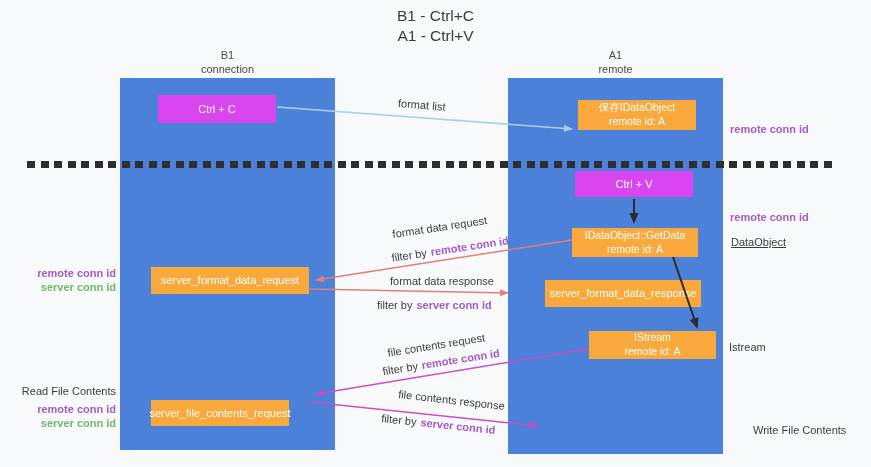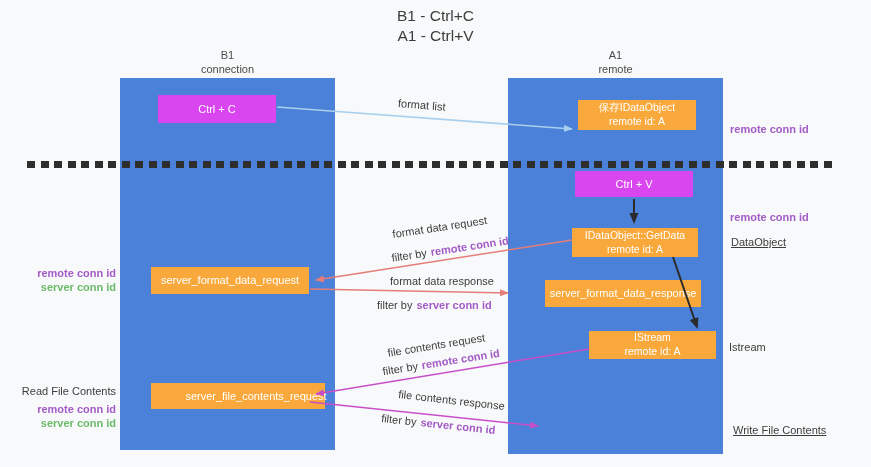--- a/index.html
+++ b/index.html
@@ -81,21 +81,21 @@
 
   <div class="box orange" style="left:512px;top:280px;width:156px;height:27px;margin-left:33px;">
     <div>server_format_data_response</div>
   </div>
 
   <div class="box orange" style="left:589px;top:331px;width:127px;height:28px;">
     <div class="l2">IStream</div>
     <div class="l2">remote id: A</div>
   </div>
 
-  <div class="box orange" style="left:151px;top:383px;width:138px;height:26px;padding-left:36px;">
+  <div class="box orange" style="left:151px;top:400px;width:138px;height:26px;">
     <div>server_file_contents_request</div>
   </div>
 
 
   <svg class="arrow-svg" width="871" height="467" viewBox="0 0 871 467">
     <defs>
       <marker id="m-blue" markerWidth="10" markerHeight="8" refX="8" refY="3.5" orient="auto" markerUnits="userSpaceOnUse">
         <path d="M0,0 L9,3.5 L0,7 Z" fill="#a8d0ee"></path>
       </marker>
       <marker id="m-salmon" markerWidth="10" markerHeight="8" refX="8" refY="3.5" orient="auto" markerUnits="userSpaceOnUse">
@@ -136,21 +136,21 @@
 
   <div class="flow-label" style="left:398px;top:394px;transform:rotate(6.5deg);">file contents response</div>
   <div class="flow-label" style="left:381px;top:418px;transform:rotate(6deg);">
     <span>filter by</span><span class="conn purple">server conn id</span>
   </div>
 
   <div class="right-label purple" style="top:123px;">remote conn id</div>
   <div class="right-label purple" style="top:211px;">remote conn id</div>
   <div class="right-label dark" style="top:236px;left:731px;text-decoration:underline;">DataObject</div>
   <div class="right-label dark" style="top:341px;left:729px;">Istream</div>
-  <div class="right-label dark" style="top:424px;left:733px;text-decoration:underline;">Write File Contents</div>
+  <div class="right-label dark" style="top:424px;left:753px;">Write File Contents</div>
 
   <div class="left-label purple" style="top:267px;">remote conn id</div>
   <div class="left-label greentxt" style="top:281px;">server conn id</div>
   <div class="left-label dark" style="top:385px;">Read File Contents</div>
   <div class="left-label purple" style="top:403px;">remote conn id</div>
   <div class="left-label greentxt" style="top:417px;">server conn id</div>
 
 </div>
 
 </body></html>

